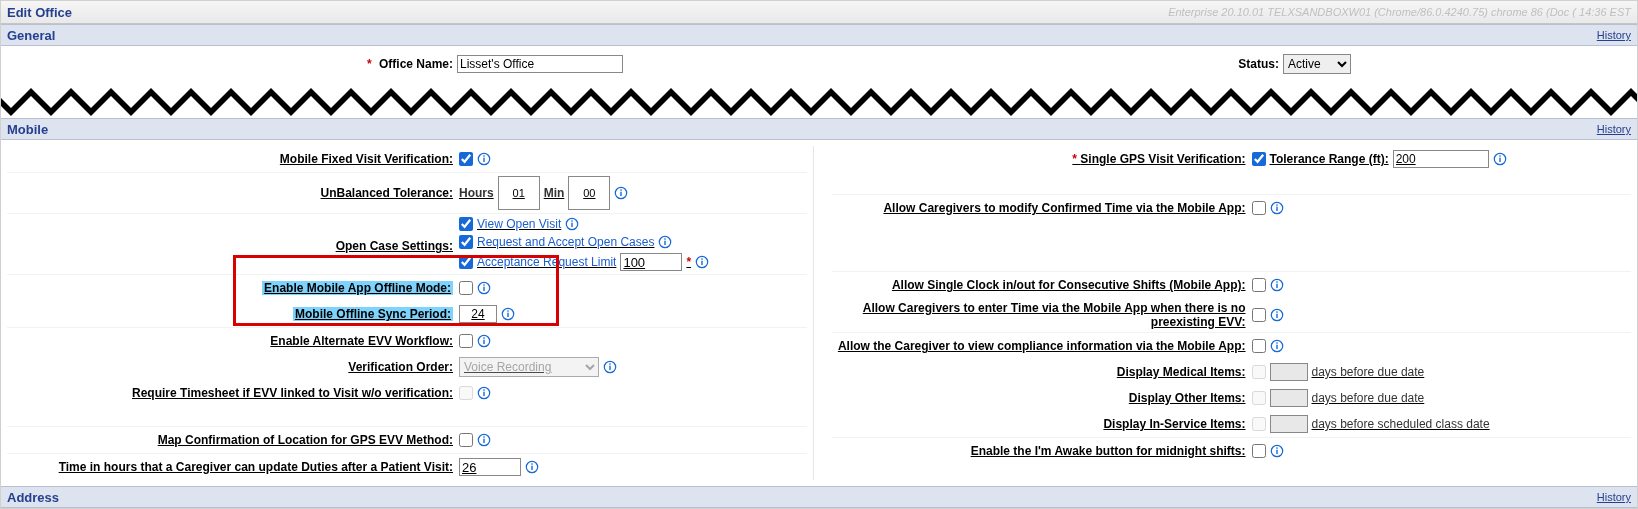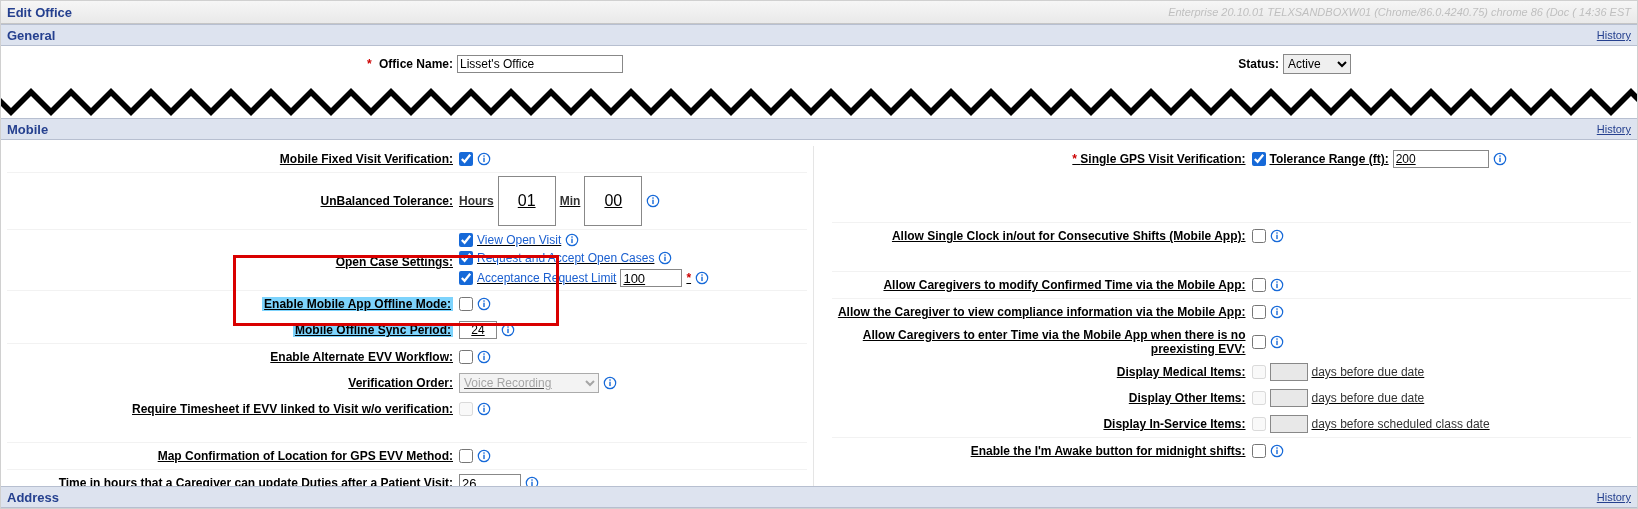--- a/index.html
+++ b/index.html
@@ -39,21 +39,21 @@
   .row:first-child { border-top:none; }
   .row.noborder { border-top:none; }
   .row .rlabel { text-align:right; font-weight:bold; padding-right:6px; box-sizing:border-box; }
   .col.left  .rlabel { width:452px; }
   .col.right .rlabel { width:420px; }
   .row .rcontent { display:flex; align-items:center; gap:4px; flex:1; }
 
   .link-blue { color:#1a5fd0; text-decoration:none; }
   .req-red { color:#c00; font-weight:bold; }
 
-  input.txt-sm { width:24px; height:16px; border:1px solid #888; text-align:center; font-size:16px; padding:16px; }
+  input.txt-sm { width:24px; height:16px; border:1px solid #888; text-align:center; font-size:11px; padding:8px; }
   input.txt-md { width:56px; height:16px; border:1px solid #888; font-size:13px; padding:0 2px; }
   input.txt-lg { width:90px;  height:16px; border:1px solid #888; font-size:12px; padding:0 2px; }
   input.txt-xl { width:36px; height:16px; border:1px solid #888; text-align:center; font-size:12px; padding:0; }
   select.sel  { height:20px; border:1px solid #888; font-size:12px; background:#efefef; }
 
   input[type=checkbox] { width:14px; height:14px; margin:0; }
   input[type=checkbox].checked-blue { accent-color:#1669d8; }
 
   .info-icon { display:inline-flex; width:14px; height:14px; align-items:center; justify-content:center; color:#1669d8; }
   .info-icon svg { width:14px; height:14px; }
@@ -299,63 +299,63 @@
           <span class="info-icon">
               <svg viewBox="0 0 16 16">
                 <circle cx="8" cy="8" r="6.5" fill="none" stroke="#1669d8" stroke-width="1.4"></circle>
                 <rect x="7.2" y="6.5" width="1.6" height="5" fill="#1669d8"></rect>
                 <rect x="7.2" y="3.8" width="1.6" height="1.6" fill="#1669d8"></rect>
               </svg>
             </span>
         </span>
       </div>
 
+      <div class="row" style="margin-top:22px;">
+        <span class="rlabel">Allow Caregivers to modify Confirmed Time via the Mobile App:</span>
+        <span class="rcontent">
+          <input type="checkbox" style="">
+          <span class="info-icon">
+              <svg viewBox="0 0 16 16">
+                <circle cx="8" cy="8" r="6.5" fill="none" stroke="#1669d8" stroke-width="1.4"></circle>
+                <rect x="7.2" y="6.5" width="1.6" height="5" fill="#1669d8"></rect>
+                <rect x="7.2" y="3.8" width="1.6" height="1.6" fill="#1669d8"></rect>
+              </svg>
+            </span>
+        </span>
+      </div>
+
       <div class="row" style="margin-top:50px;">
         <span class="rlabel">Allow Single Clock in/out for Consecutive Shifts (Mobile App):</span>
         <span class="rcontent">
           <input type="checkbox" style="">
           <span class="info-icon">
               <svg viewBox="0 0 16 16">
                 <circle cx="8" cy="8" r="6.5" fill="none" stroke="#1669d8" stroke-width="1.4"></circle>
                 <rect x="7.2" y="6.5" width="1.6" height="5" fill="#1669d8"></rect>
                 <rect x="7.2" y="3.8" width="1.6" height="1.6" fill="#1669d8"></rect>
               </svg>
             </span>
         </span>
       </div>
-
-      <div class="row" style="margin-top:22px;">
-        <span class="rlabel">Allow Caregivers to modify Confirmed Time via the Mobile App:</span>
-        <span class="rcontent">
-          <input type="checkbox" style="">
-          <span class="info-icon">
-              <svg viewBox="0 0 16 16">
-                <circle cx="8" cy="8" r="6.5" fill="none" stroke="#1669d8" stroke-width="1.4"></circle>
-                <rect x="7.2" y="6.5" width="1.6" height="5" fill="#1669d8"></rect>
-                <rect x="7.2" y="3.8" width="1.6" height="1.6" fill="#1669d8"></rect>
-              </svg>
-            </span>
-        </span>
-      </div>
+      <div class="row noborder">
+        <span class="rlabel" style="line-height:14px;">Allow Caregivers to enter Time via the Mobile App when there is no preexisting EVV:</span>
+        <span class="rcontent">
+          <input type="checkbox" style="">
+          <span class="info-icon">
+              <svg viewBox="0 0 16 16">
+                <circle cx="8" cy="8" r="6.5" fill="none" stroke="#1669d8" stroke-width="1.4"></circle>
+                <rect x="7.2" y="6.5" width="1.6" height="5" fill="#1669d8"></rect>
+                <rect x="7.2" y="3.8" width="1.6" height="1.6" fill="#1669d8"></rect>
+              </svg>
+            </span>
+        </span>
+      </div>
+
       <div class="row">
         <span class="rlabel">Allow the Caregiver to view compliance information via the Mobile App:</span>
-        <span class="rcontent">
-          <input type="checkbox" style="">
-          <span class="info-icon">
-              <svg viewBox="0 0 16 16">
-                <circle cx="8" cy="8" r="6.5" fill="none" stroke="#1669d8" stroke-width="1.4"></circle>
-                <rect x="7.2" y="6.5" width="1.6" height="5" fill="#1669d8"></rect>
-                <rect x="7.2" y="3.8" width="1.6" height="1.6" fill="#1669d8"></rect>
-              </svg>
-            </span>
-        </span>
-      </div>
-
-      <div class="row noborder">
-        <span class="rlabel" style="line-height:14px;">Allow Caregivers to enter Time via the Mobile App when there is no preexisting EVV:</span>
         <span class="rcontent">
           <input type="checkbox" style="">
           <span class="info-icon">
               <svg viewBox="0 0 16 16">
                 <circle cx="8" cy="8" r="6.5" fill="none" stroke="#1669d8" stroke-width="1.4"></circle>
                 <rect x="7.2" y="6.5" width="1.6" height="5" fill="#1669d8"></rect>
                 <rect x="7.2" y="3.8" width="1.6" height="1.6" fill="#1669d8"></rect>
               </svg>
             </span>
         </span>

